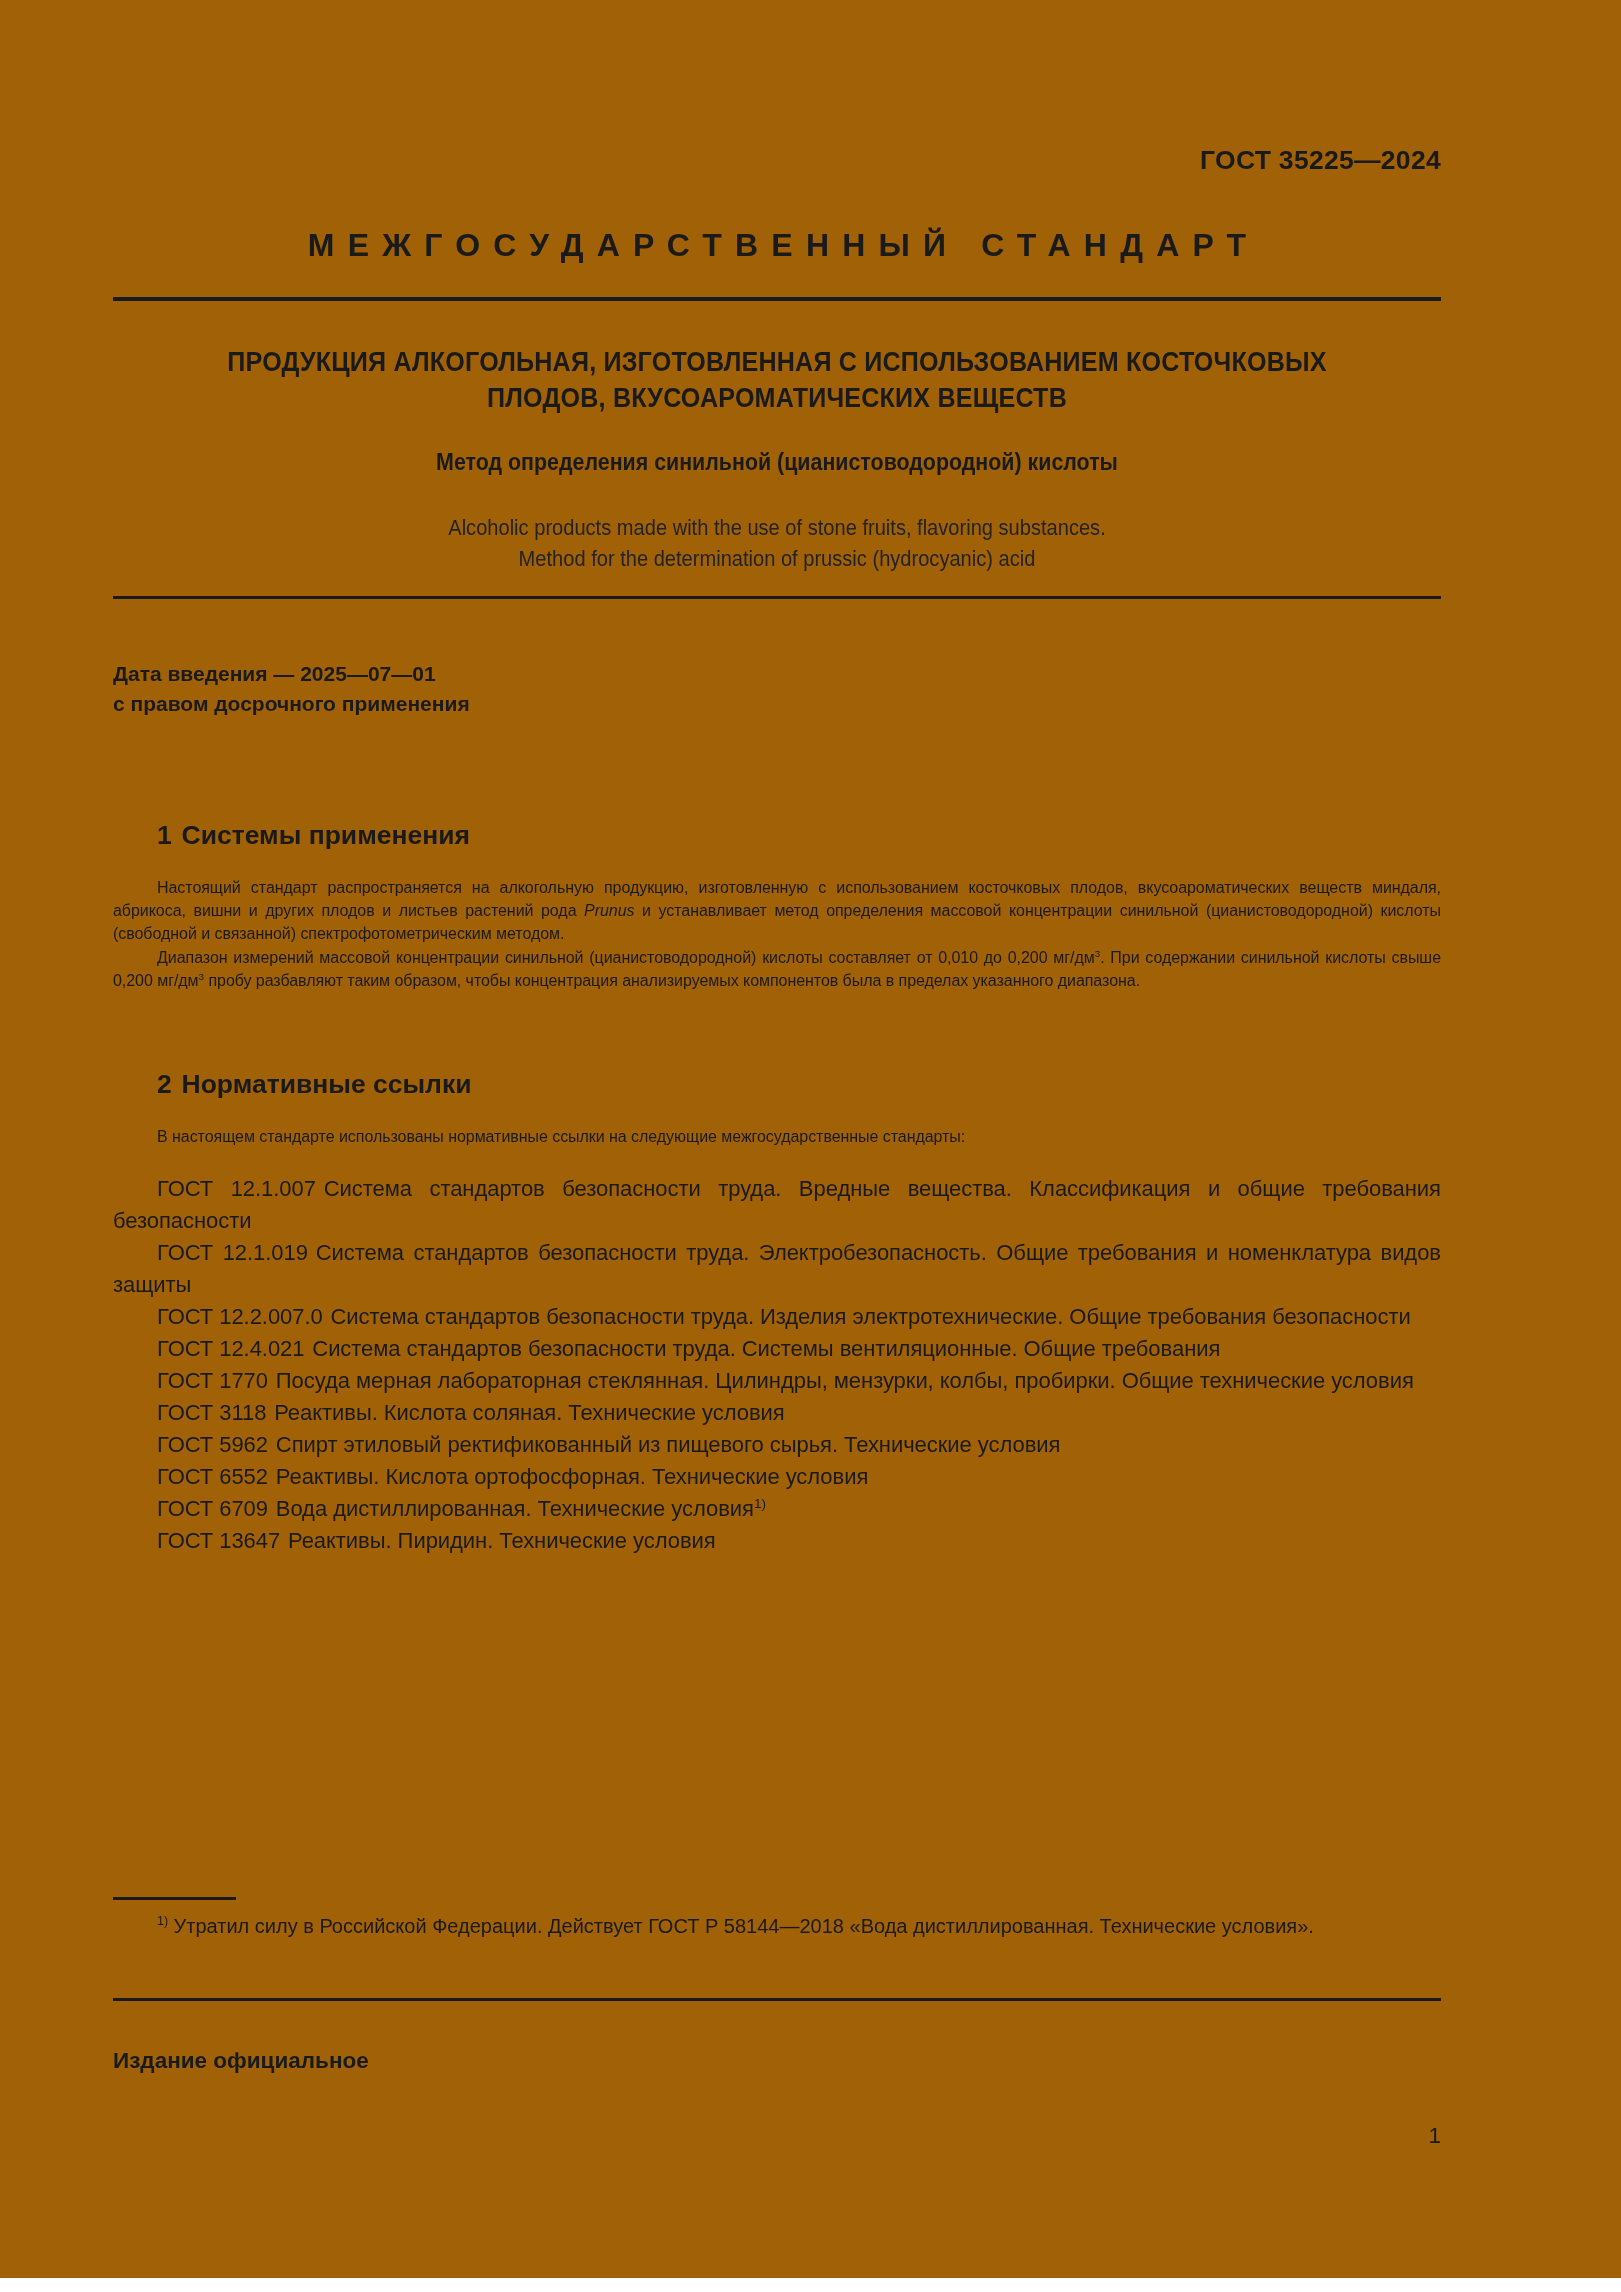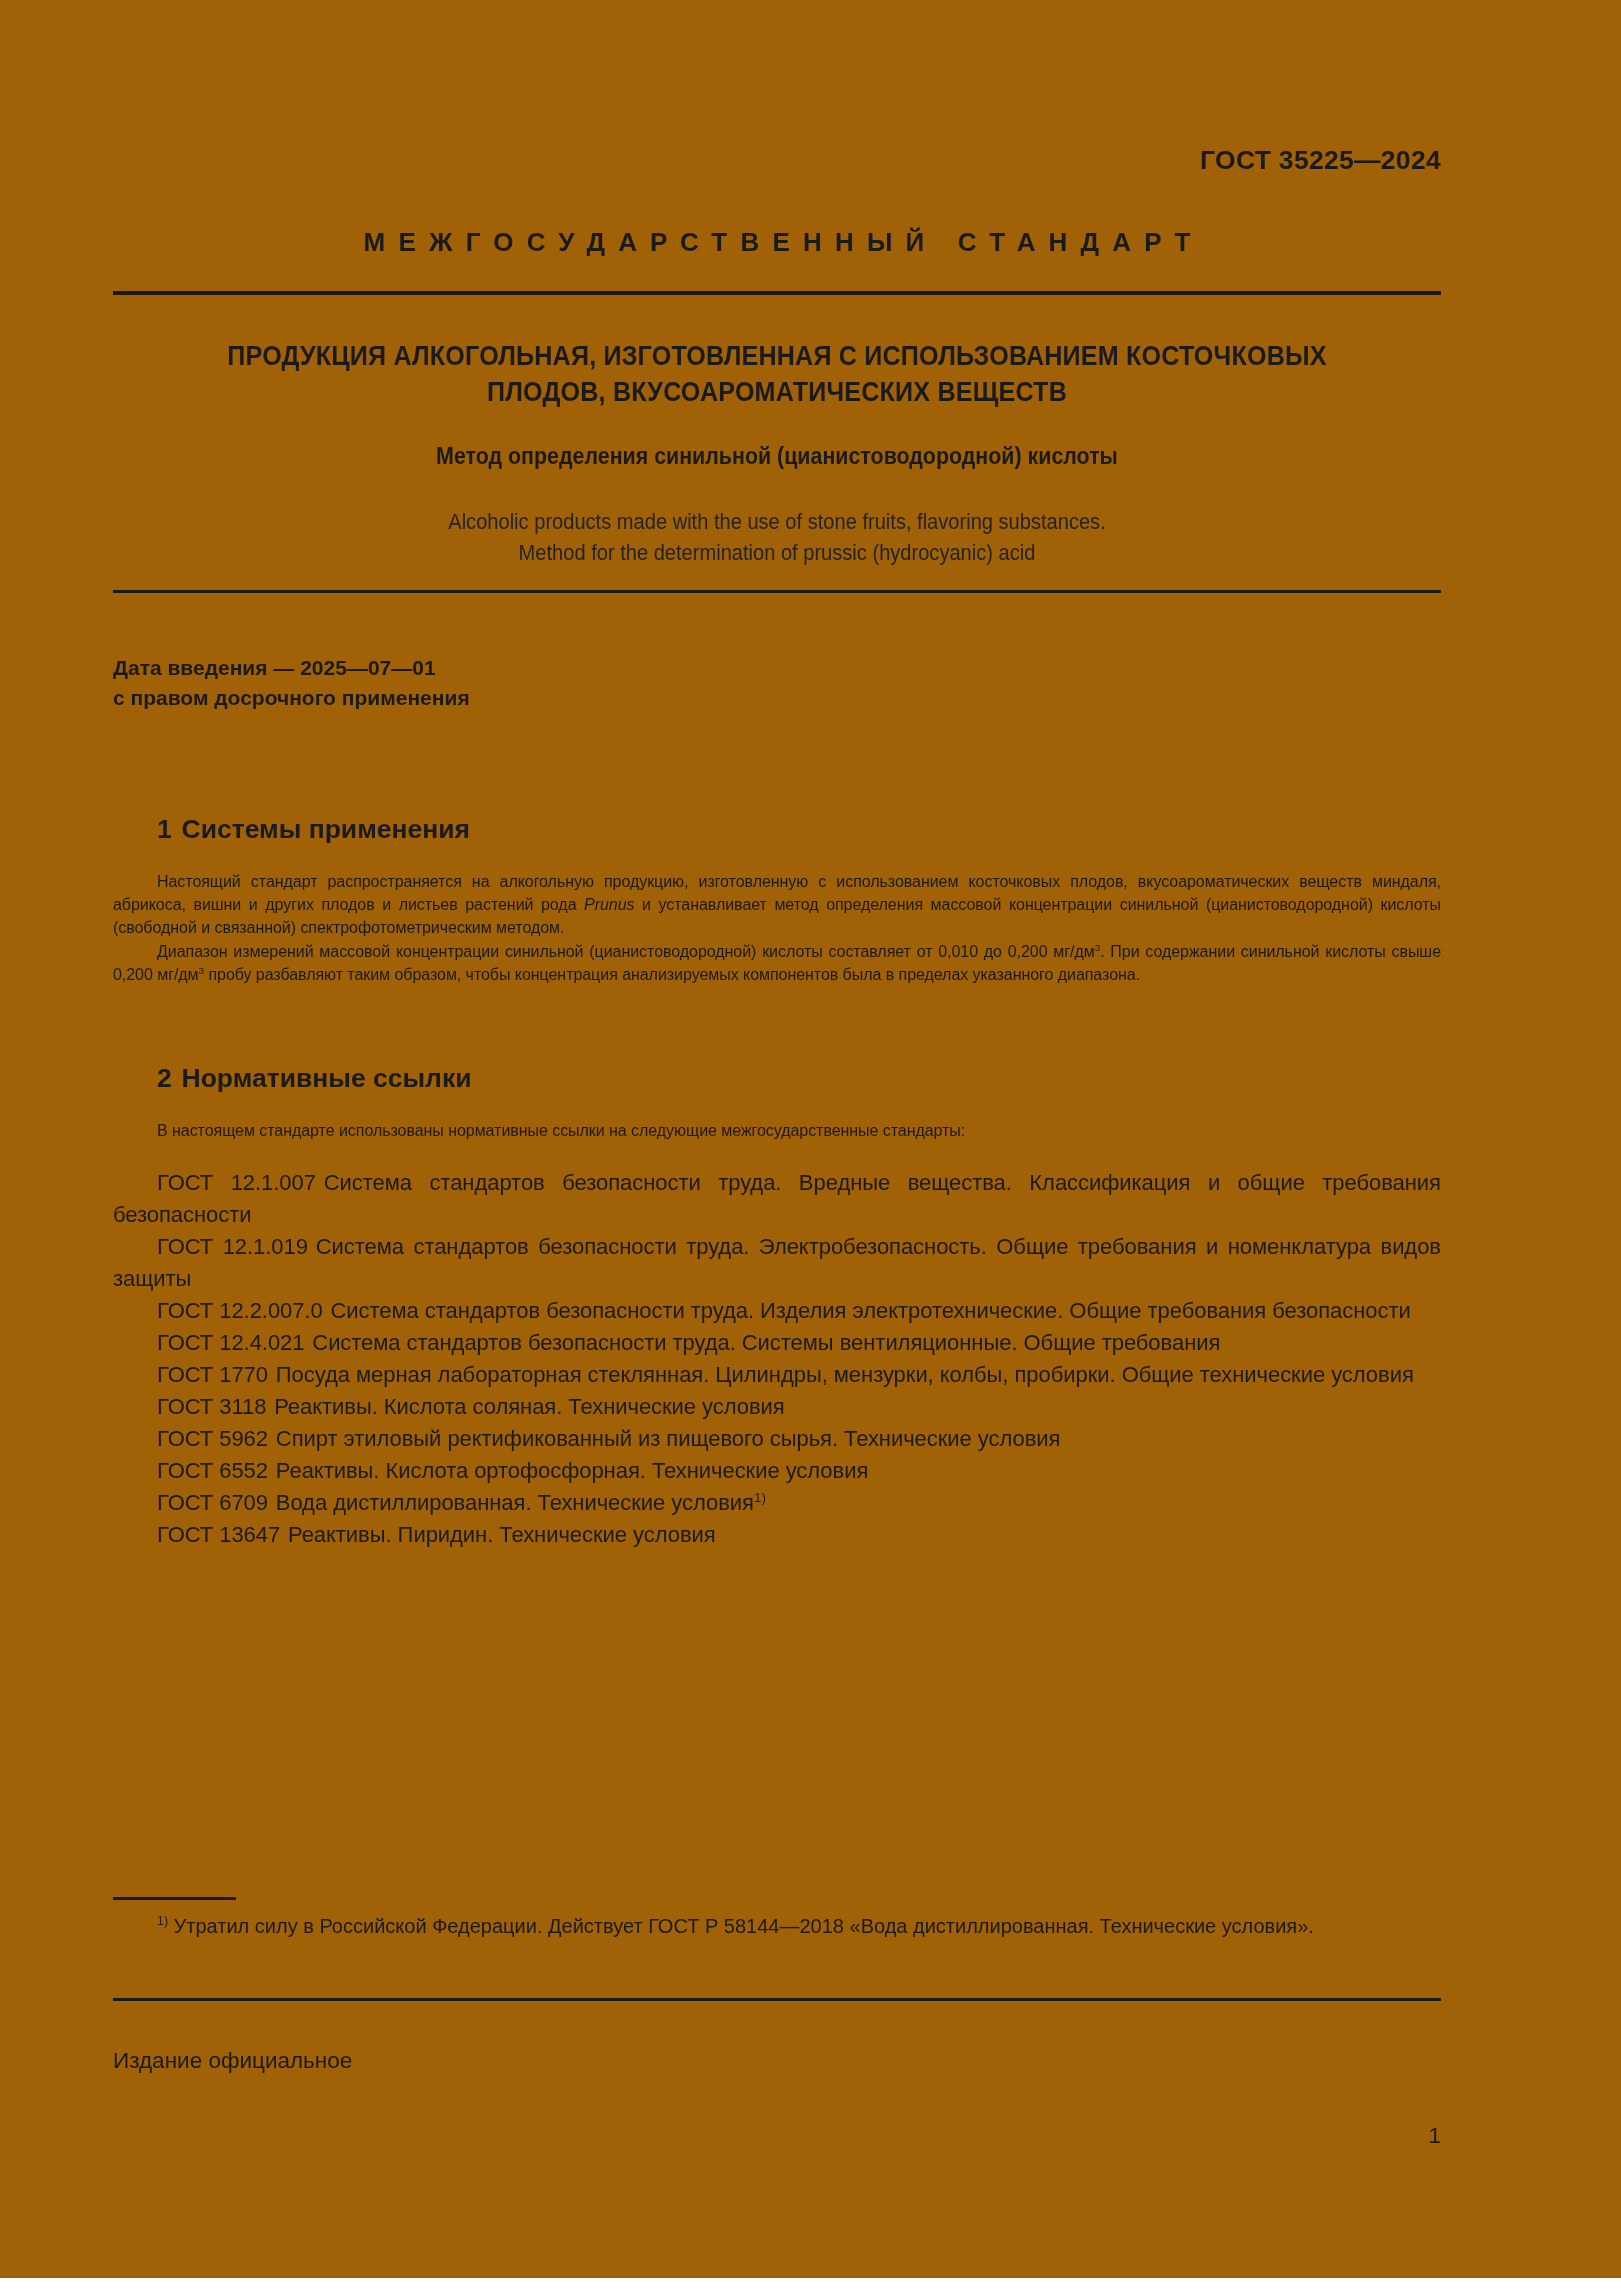--- a/index.html
+++ b/index.html
@@ -32,21 +32,21 @@
     font-size: 26.5px;
     font-weight: bold;
     letter-spacing: 0.3px;
     margin-top: 147px;
     line-height: 1;
   }
 
   .std-kicker {
     margin-top: 55px;
     text-align: center;
-    font-size: 26px;
+    font-size: 32px;
     font-weight: bold;
     letter-spacing: 13.2px;
     text-indent: 13.2px;
     line-height: 1;
   }
 
   .rule-thick {
     margin-top: 36px;
     height: 4.9px;
     background: #1a1a1a;
@@ -171,21 +171,21 @@
     text-align-last: left;
     text-indent: 44px;
   }
 
   
   .footer-official {
     position: absolute;
     left: 113px;
     top: 2050px;
     font-size: 22.5px;
-    font-weight: normal;
+    font-weight: bold;
     line-height: 1;
   }
   .page-number {
     position: absolute;
     left: 113px;
     top: 2125px;
     width: 1328px;
     text-align: right;
     font-size: 22.5px;
     line-height: 1;

